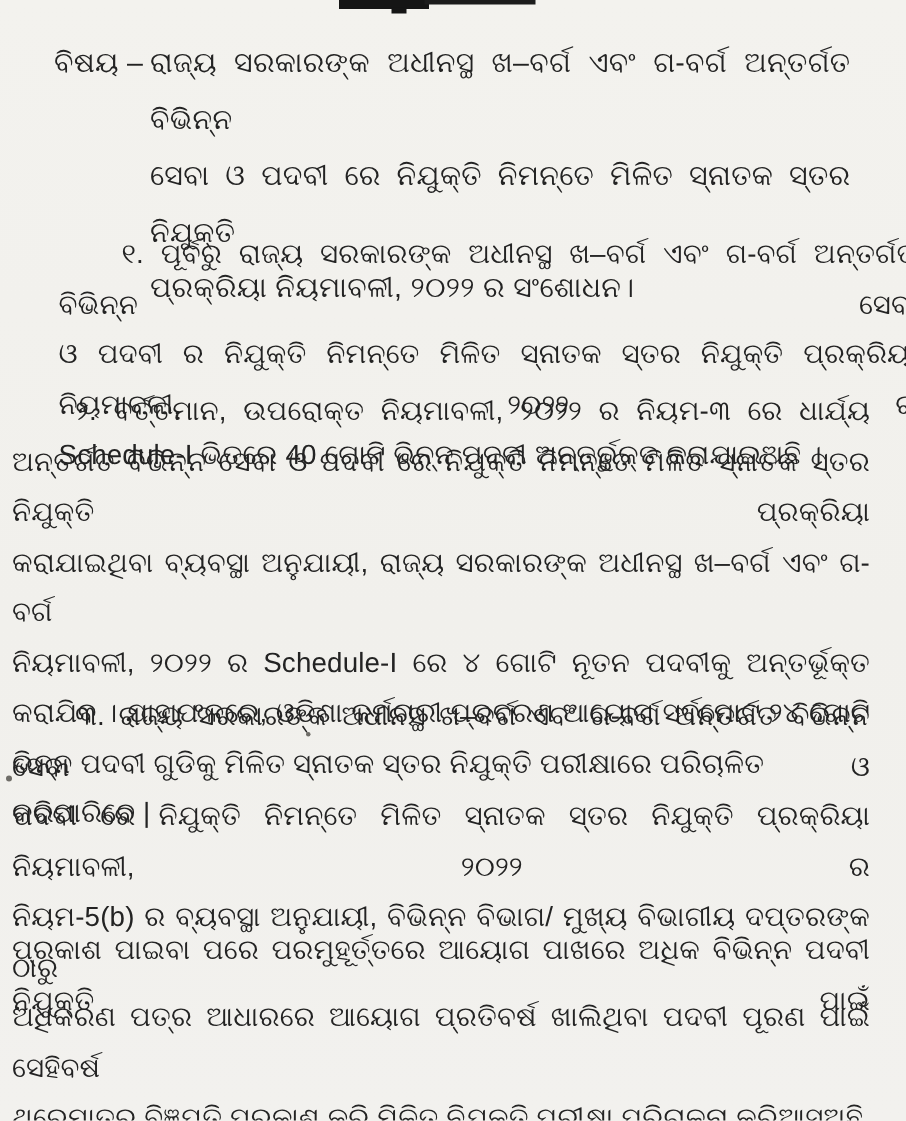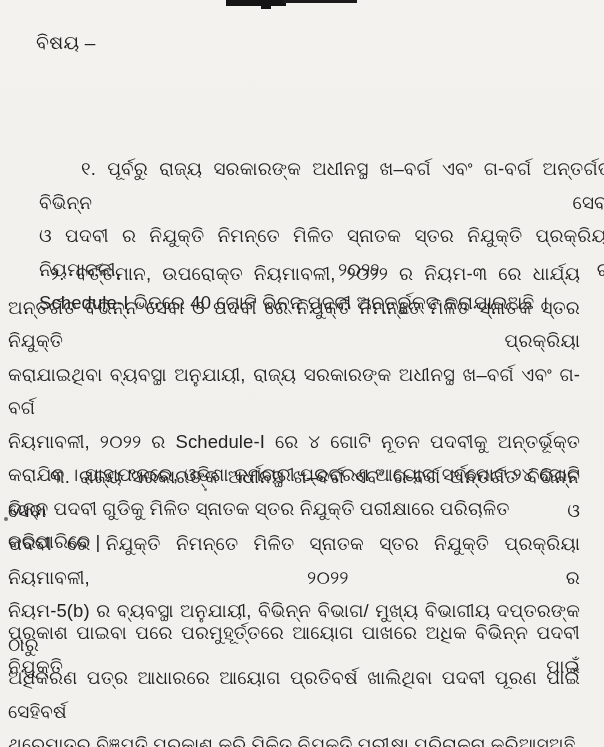--- a/index.html
+++ b/index.html
@@ -67,20 +67,25 @@
 <div class="page">
 
   <div class="topline-a"></div>
   <div class="topline-b"></div>
   <div class="topline-notch"></div>
   <div class="speck speck-1"></div>
   <div class="speck speck-2"></div>
 
   <div class="subject">
     <span class="subject-label">ବିଷୟ –</span>
+    <div class="subject-lines">
+      <div class="ln">ରାଜ୍ୟ ସରକାରଙ୍କ  ଅଧୀନସ୍ଥ ଖ–ବର୍ଗ ଏବଂ ଗ-ବର୍ଗ ଅନ୍ତର୍ଗତ ବିଭିନ୍ନ</div>
+      <div class="ln">ସେବା ଓ ପଦବୀ ରେ ନିଯୁକ୍ତି ନିମନ୍ତେ  ମିଳିତ ସ୍ନାତକ ସ୍ତର  ନିଯୁକ୍ତି</div>
+      <div class="ln last">ପ୍ରକ୍ରିୟା ନିୟମାବଳୀ, ୨୦୨୨ ର ସଂଶୋଧନ।</div>
+    </div>
   </div>
 
   <div class="para p1">
     <div class="ln indent">୧. ପୂର୍ବରୁ ରାଜ୍ୟ ସରକାରଙ୍କ ଅଧୀନସ୍ଥ ଖ–ବର୍ଗ ଏବଂ ଗ-ବର୍ଗ ଅନ୍ତର୍ଗତ ବିଭିନ୍ନ ସେବା</div>
     <div class="ln">ଓ ପଦବୀ ର ନିଯୁକ୍ତି ନିମନ୍ତେ ମିଳିତ ସ୍ନାତକ ସ୍ତର ନିଯୁକ୍ତି ପ୍ରକ୍ରିୟା ନିୟମାବଳୀ, ୨୦୨୨ ର</div>
     <div class="ln last">Schedule-I ଭିତରେ 40 ଗୋଟି ଭିନ୍ନ ପଦବୀ ଅନ୍ତର୍ଭୁକ୍ତ କରାଯାଇଅଛି ।</div>
   </div>
 
   <div class="para p2">
     <div class="ln indent">୨. ବର୍ତ୍ତମାନ, ଉପରୋକ୍ତ ନିୟମାବଳୀ, ୨୦୨୨ ର ନିୟମ-୩ ରେ  ଧାର୍ଯ୍ୟ</div>

